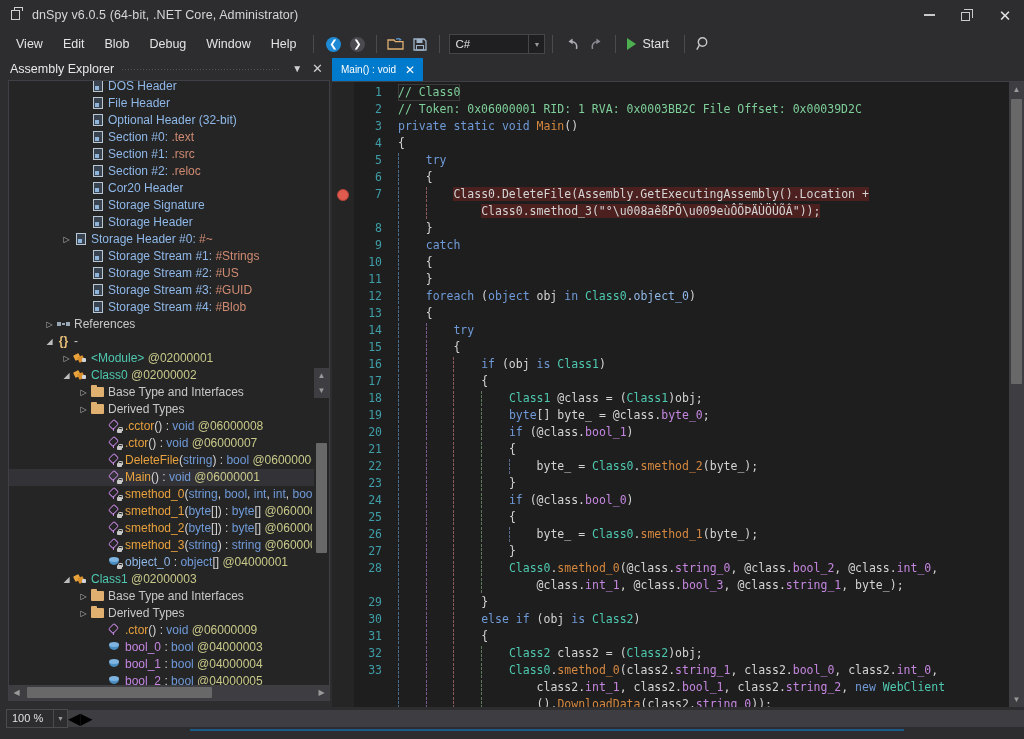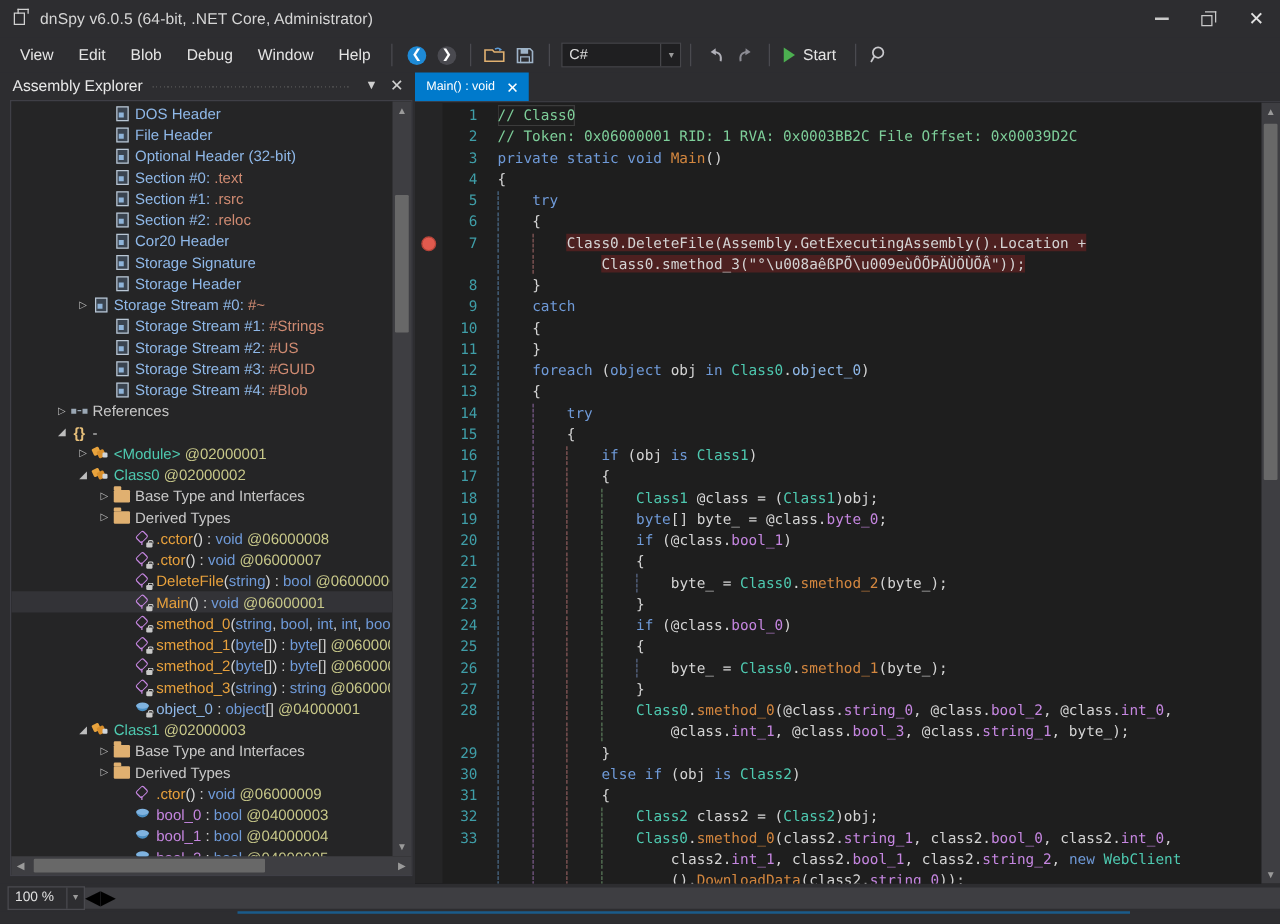--- a/index.html
+++ b/index.html
@@ -170,20 +170,21 @@
     border: 1px solid #3f3f46;
     display: flex; flex-direction: column;
     min-height: 0;
     position: relative;
   }
   .tree-body {
     flex: 1 1 auto;
     display: flex;
     min-height: 0;
     overflow: hidden;
+    align-items: center;
   }
   .tree-list {
     flex: 1 1 auto;
     overflow: hidden;
     padding-top: 1px;
     position: relative;
   }
   .tnode {
     height: 17px;
     display: flex; align-items: center;
@@ -648,21 +649,21 @@
                   <span class="ico-doc"></span>
                 </span>
                 <span class="tlabel"><span class="c-lblue">Storage Header</span></span>
               </div>
               <div class="tnode">
                 <span style="flex: 0 0 51px;"></span>
                 <span class="exp">▷</span>
                 <span class="tico">
                   <span class="ico-doc"></span>
                 </span>
-                <span class="tlabel"><span class="c-lblue">Storage Stream #0: </span><span class="c-red">#~</span></span>
+                <span class="tlabel"><span class="c-lblue">Storage Header #0: </span><span class="c-red">#~</span></span>
               </div>
               <div class="tnode">
                 <span style="flex: 0 0 68px;"></span>
                 <span class="exp"></span>
                 <span class="tico">
                   <span class="ico-doc"></span>
                 </span>
                 <span class="tlabel"><span class="c-lblue">Storage Stream #1: </span><span class="c-red">#Strings</span></span>
               </div>
               <div class="tnode">

